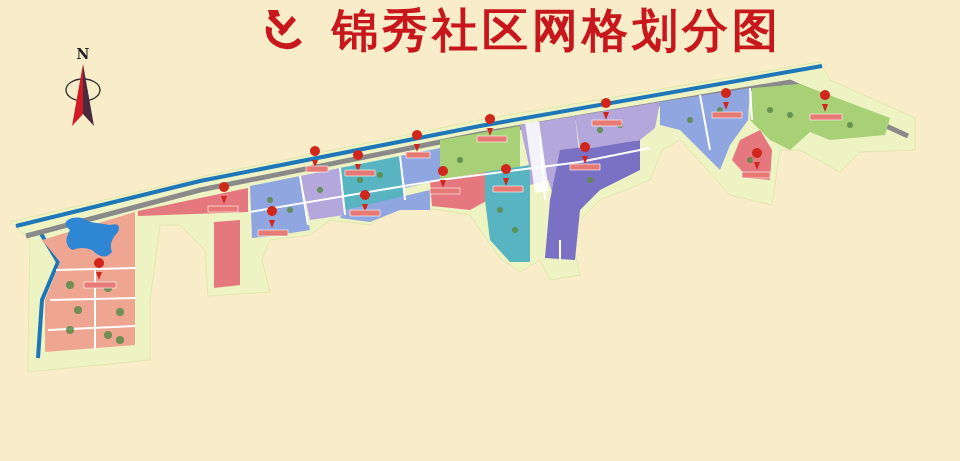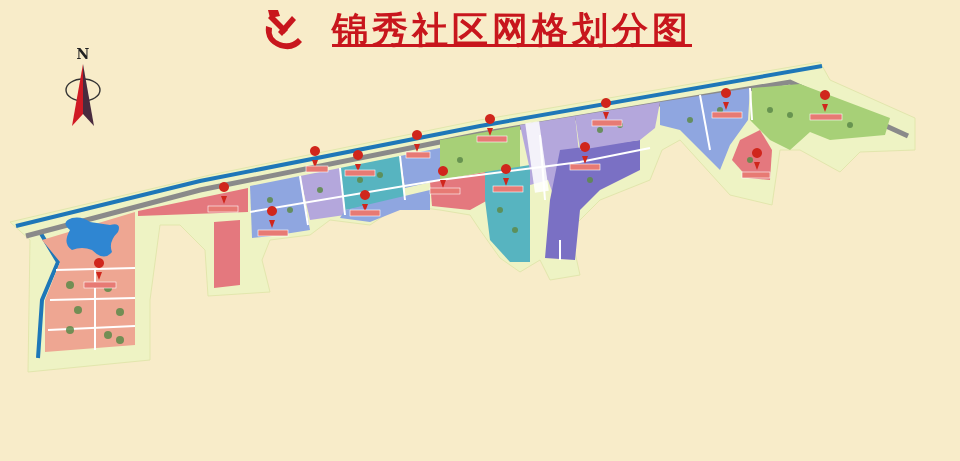--- a/index.html
+++ b/index.html
@@ -1,19 +1,19 @@
 <!DOCTYPE html>
 <html><head>
 <meta charset="utf-8">
 <style>
   html,body{margin:0;padding:0;}
   body{width:960px;height:461px;overflow:hidden;background:#f8ecc9;font-family:"DejaVu Sans",sans-serif;position:relative;}
   .title-wrap{position:absolute;left:258px;top:4px;height:52px;display:flex;align-items:center;}
   .emblem{width:48px;height:48px;margin-right:26px;}
-  .title{font-family:"DejaVu Sans",sans-serif;font-weight:bold;font-size:36px;color:#c8161d;letter-spacing:4px;line-height:1;text-decoration:underline;}
+  .title{font-family:"DejaVu Sans",sans-serif;font-weight:bold;font-size:46px;color:#c8161d;letter-spacing:4px;line-height:1;}
   .compass{position:absolute;left:58px;top:46px;width:50px;height:84px;}
   .compass .n{position:absolute;left:0;width:50px;top:0;text-align:center;font-family:"DejaVu Serif",serif;font-weight:bold;font-size:14px;color:#222;}
   svg.map{position:absolute;left:0;top:0;}
 </style>
 </head>
 <body>
 
 <svg class="map" width="960" height="461" viewBox="0 0 960 461" xmlns="http://www.w3.org/2000/svg">
 
   <path fill="#eef3c4" stroke="#e2e6ad" stroke-width="1" d="M10 222 L210 175 L480 120 L820 62 L830 80 L915 118 L915 150 L860 152 L840 172 L800 150 L780 150 L772 205 L730 195 L700 162 L680 140 L662 150 L650 180 L600 200 L570 230 L580 275 L550 280 L540 260 L520 272 L500 258 L480 230 L470 215 L440 210 L400 205 L370 225 L330 220 L310 235 L270 240 L262 260 L270 292 L208 296 L205 250 L180 225 L160 225 L150 300 L150 360 L28 372 L30 240 Z"></path>

